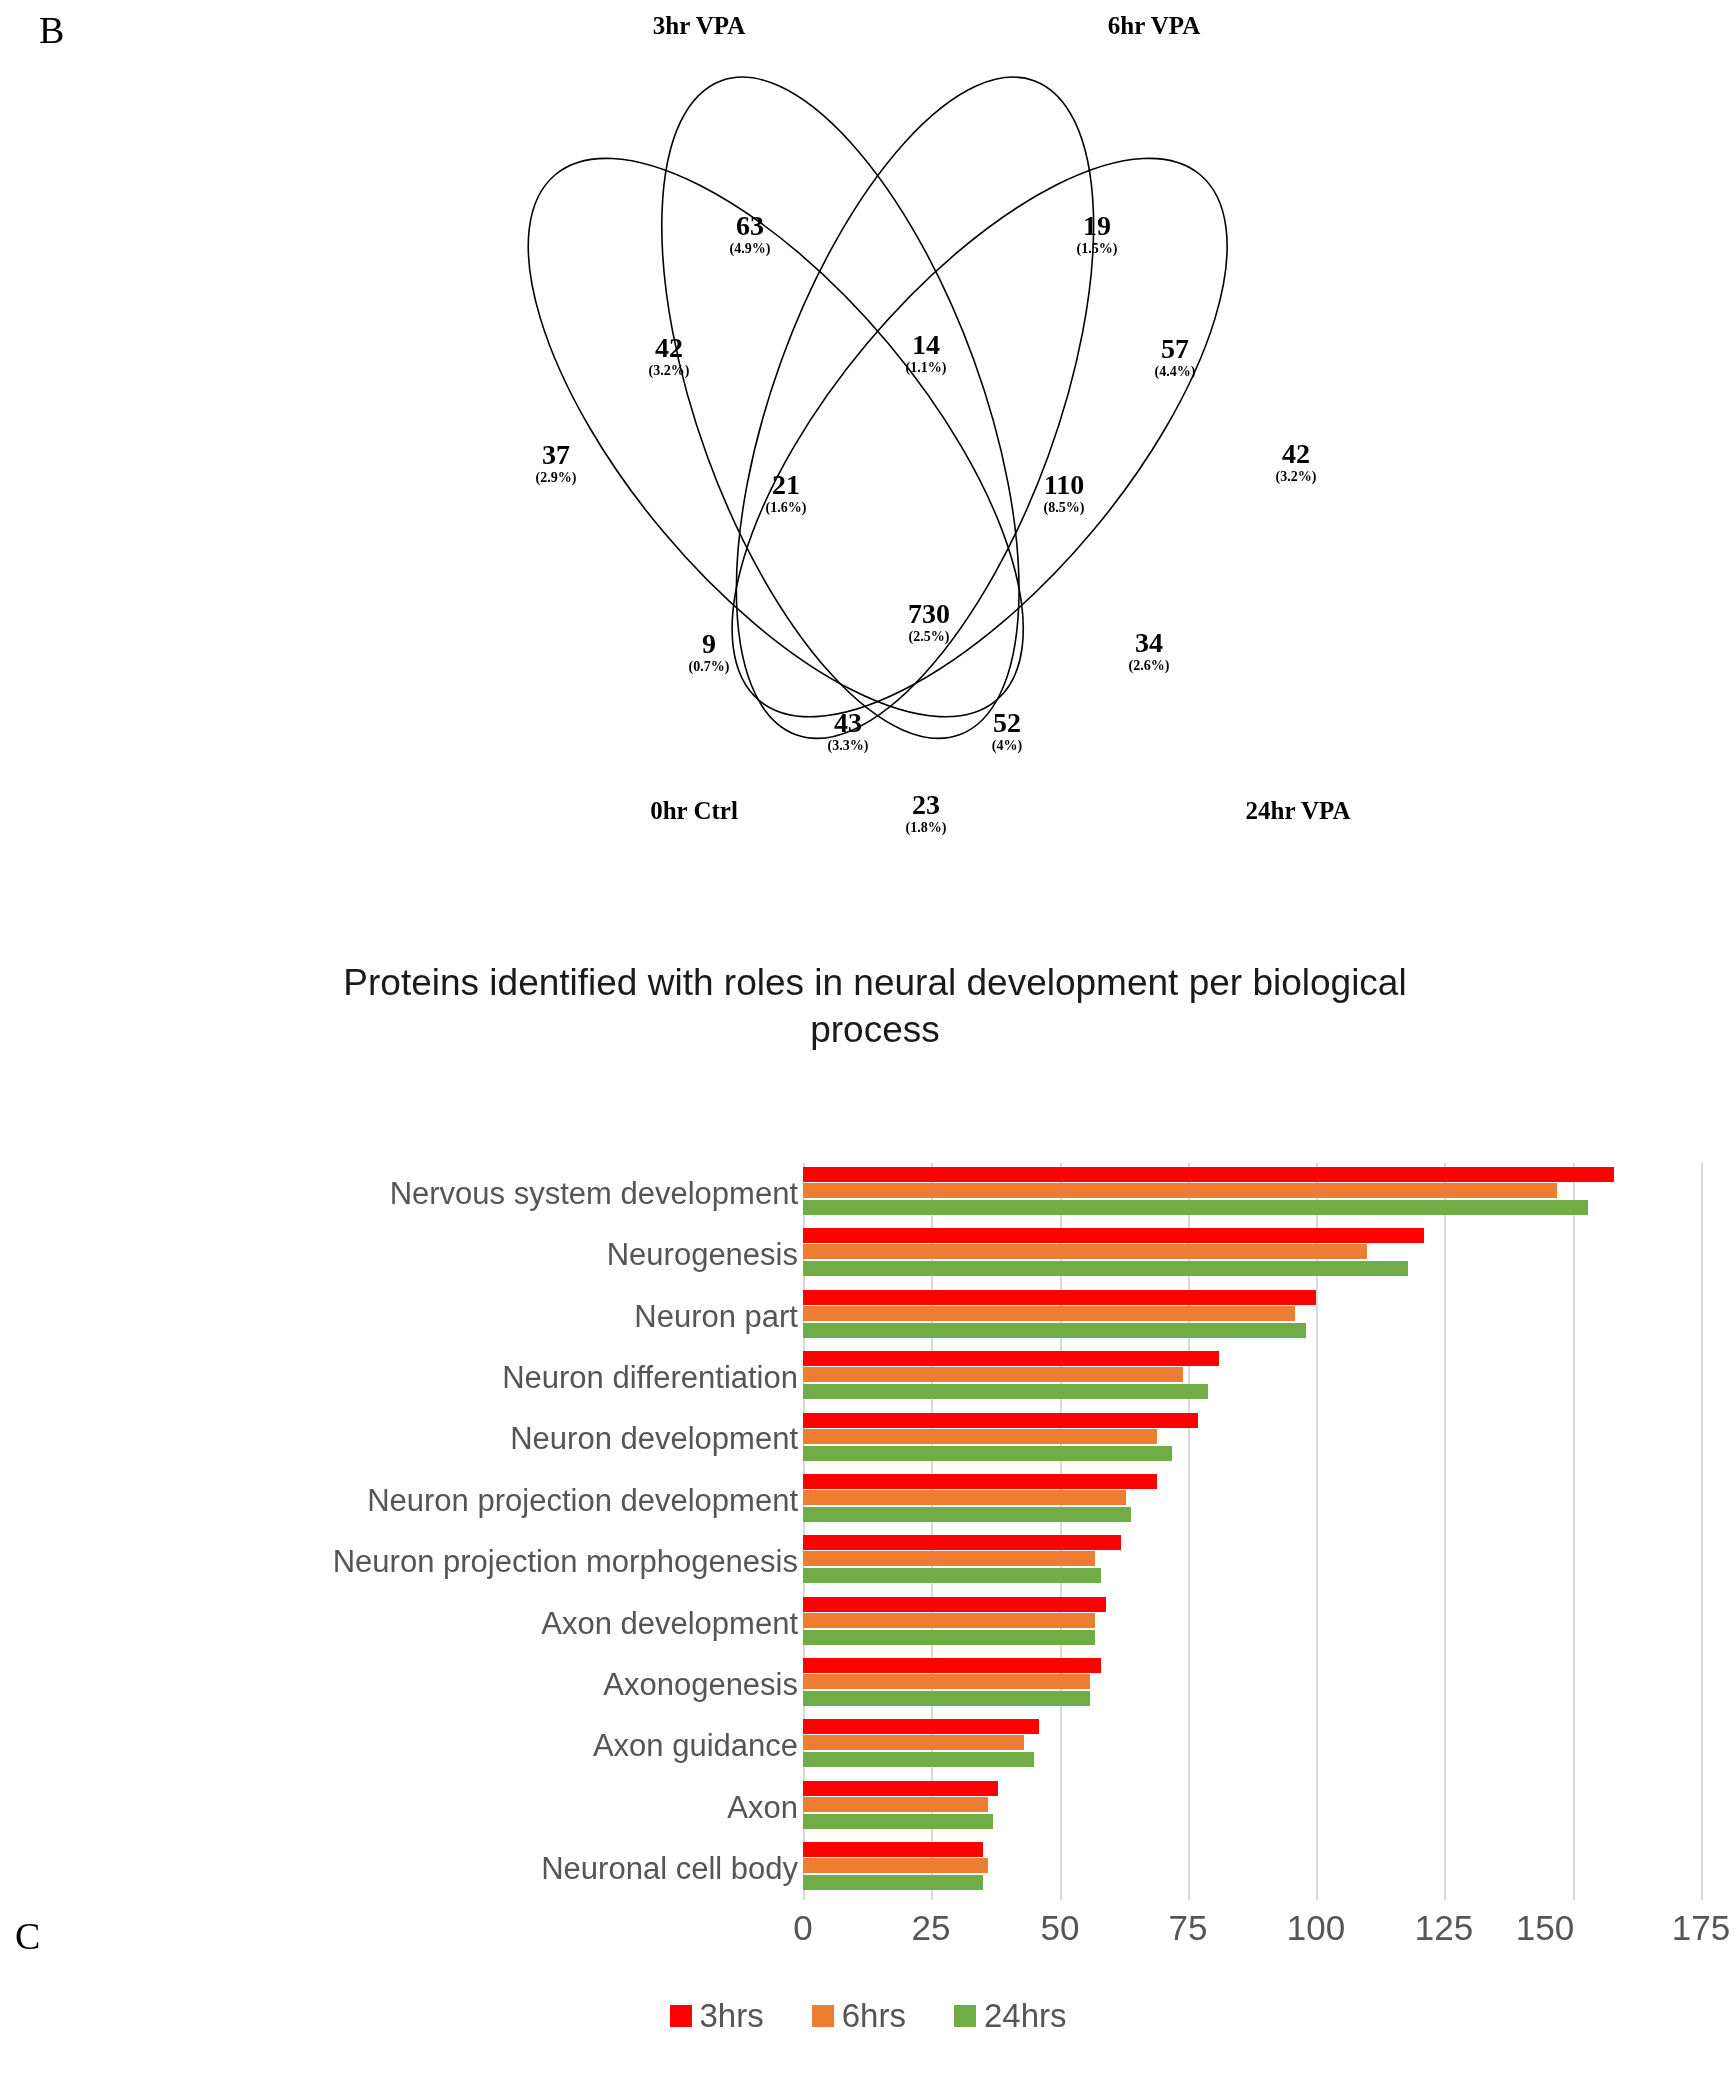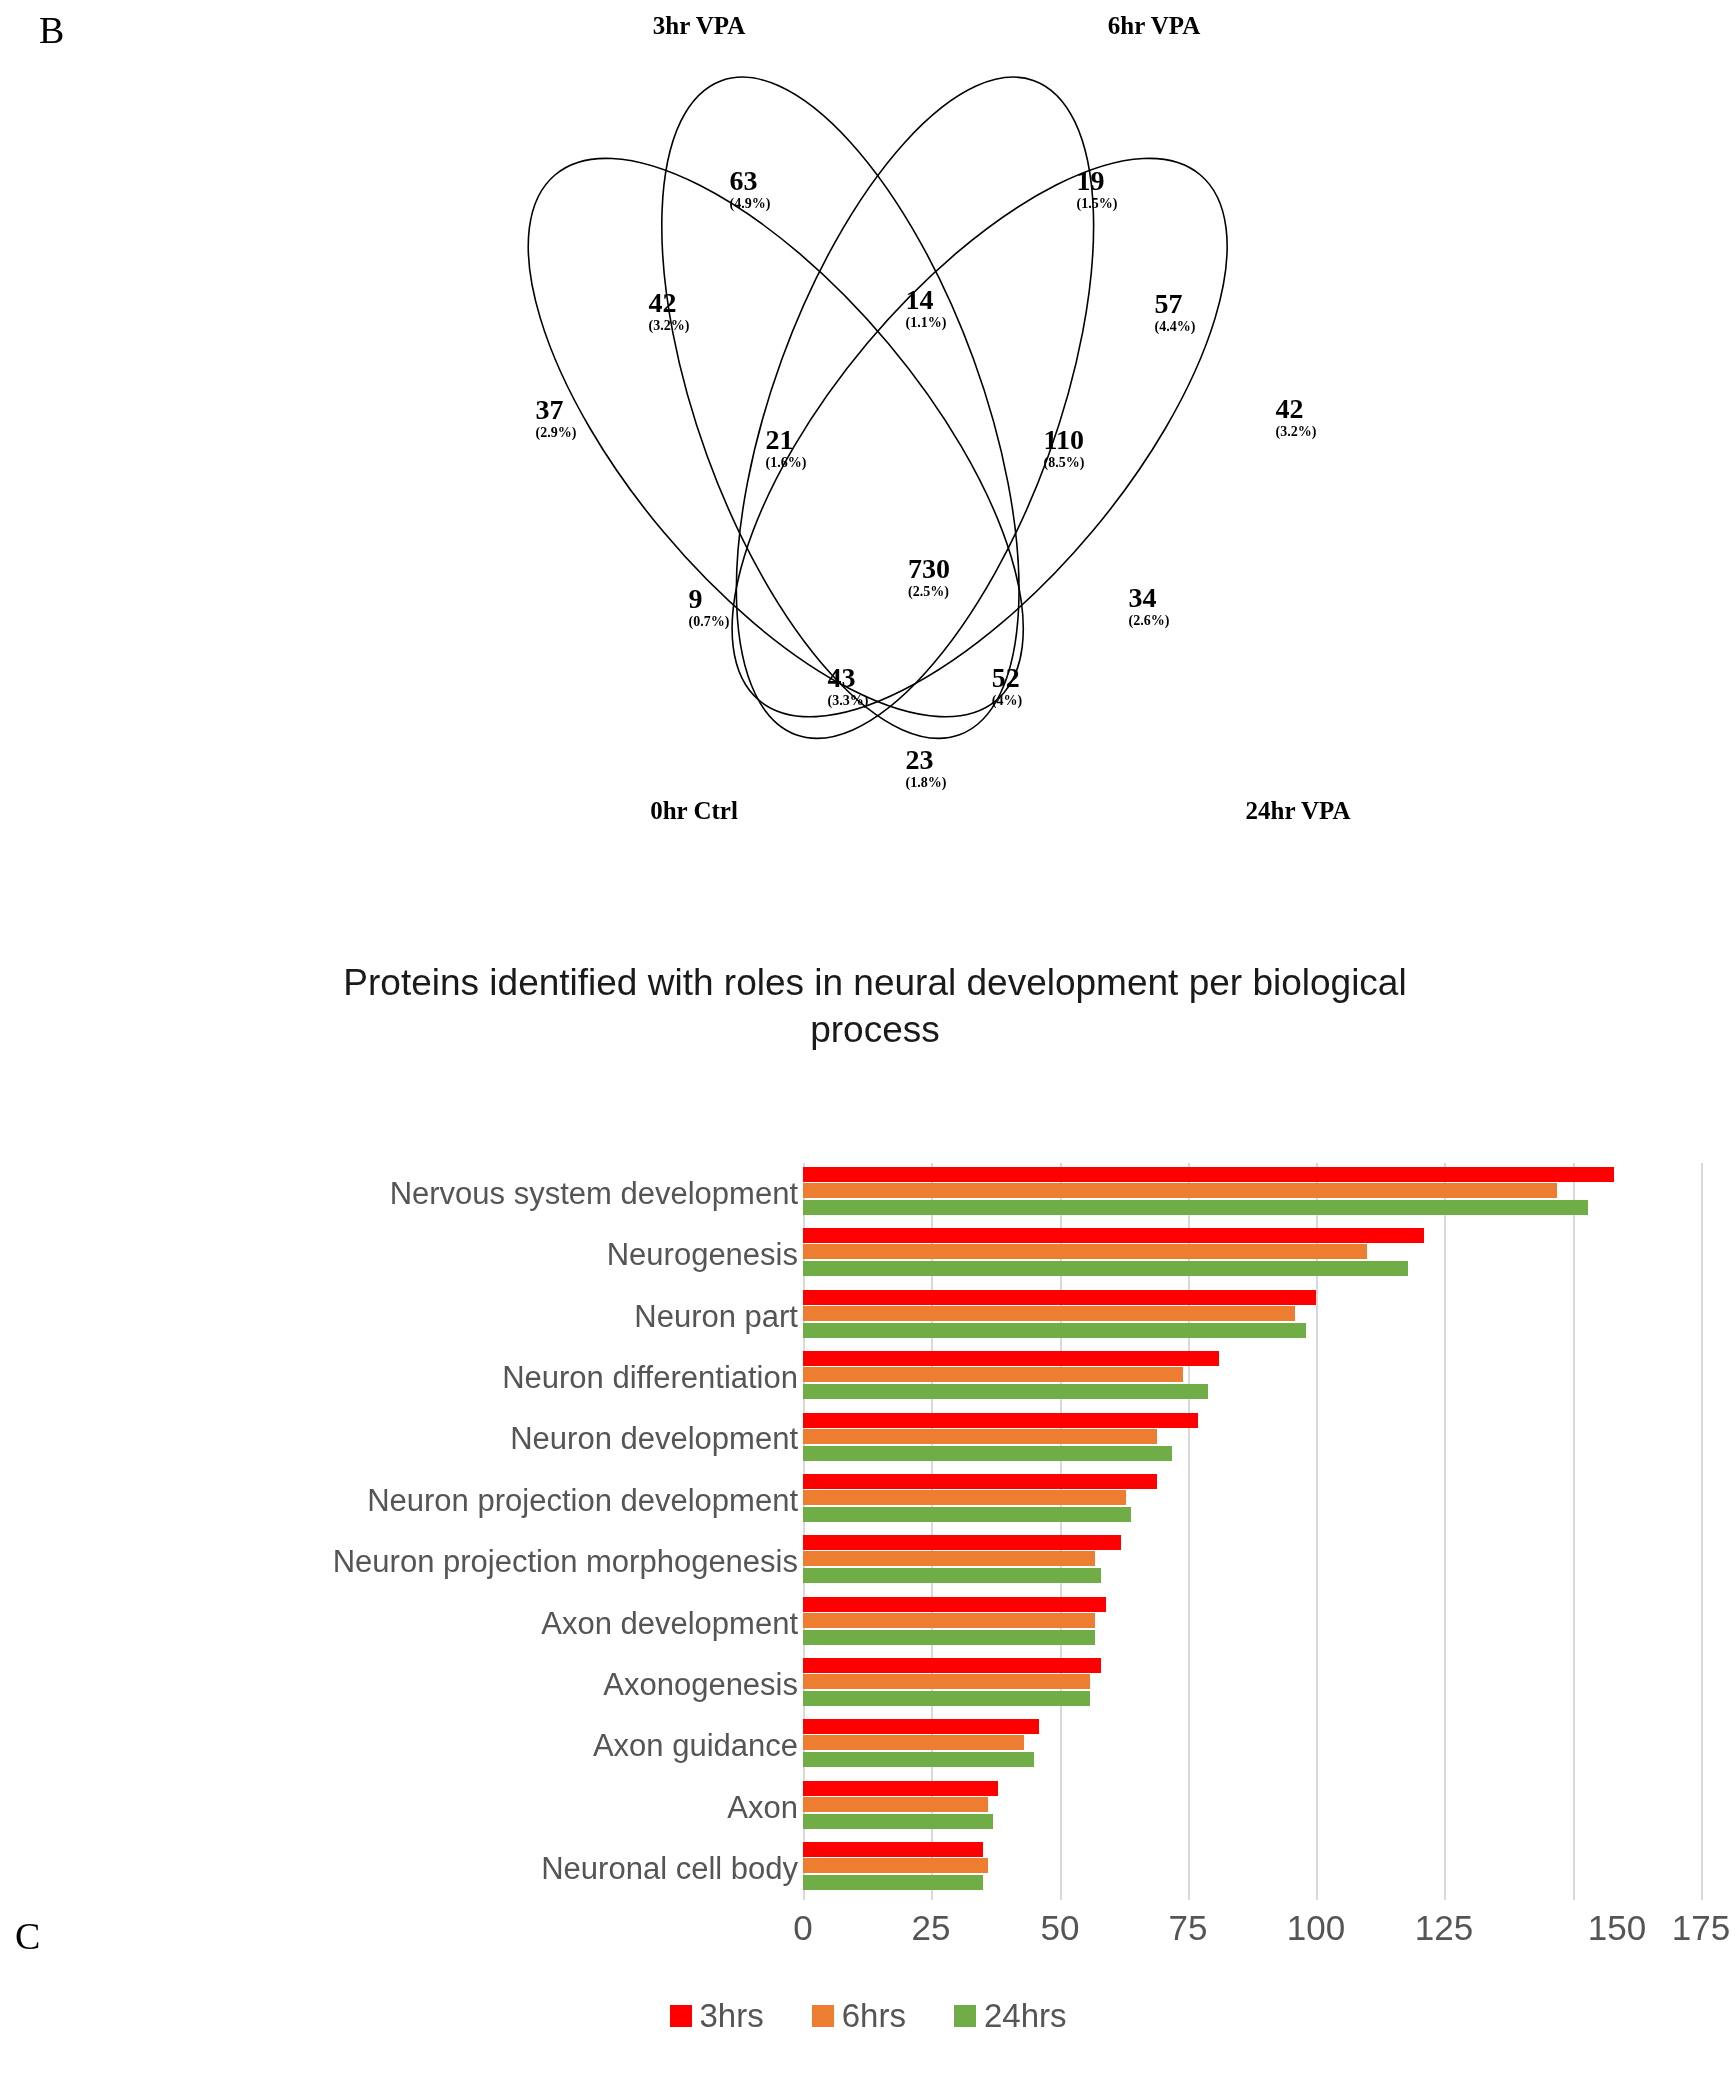--- a/index.html
+++ b/index.html
@@ -7,22 +7,22 @@
 
   
   .panel-letter{position:absolute;font-family:"Liberation Serif",serif;font-size:38px;color:#000;line-height:1;}
   #panel-b-letter{left:39px;top:11px;}
   #panel-c-letter{left:15px;top:972px;}
 
   
   #venn-panel{position:absolute;left:0;top:0;width:1736px;height:895px;}
   #venn-svg{position:absolute;left:0;top:0;}
   .venn-ellipse{fill:none;stroke:#000;stroke-width:3.2;}
-  .venn-cell{position:absolute;font-family:"Liberation Serif",serif;color:#000;
-             transform:translate(-50%,-50%);white-space:nowrap;}
+  .venn-cell{position:absolute;text-align:center;font-family:"Liberation Serif",serif;color:#000;
+             transform:translate(-50%,-50%);white-space:nowrap;margin-top:45px;}
   .venn-cell .cv{display:block;font-weight:bold;font-size:28px;line-height:1.02;}
   .venn-cell .cp{display:block;font-weight:bold;font-size:14px;line-height:1.12;}
   .venn-set-label{position:absolute;font-family:"Liberation Serif",serif;font-weight:bold;font-size:25px;
                   color:#000;white-space:nowrap;transform:translate(-50%,-50%);}
 
   
   #chart-panel{position:absolute;left:0;top:945px;width:1736px;height:1152px;}
   #chart-title{position:absolute;left:318px;top:15px;width:1114px;text-align:center;
                font-size:37px;color:#1a1a1a;line-height:1.26;font-family:"Liberation Sans",sans-serif;}
   #plot-wrap{position:absolute;left:0;top:204px;width:1736px;height:756px;}
@@ -256,21 +256,21 @@
       </div>
   </div>
 
   <div id="x-axis">
       <div class="xtick" style="left: 0px;">0</div>
       <div class="xtick" style="left: 128px;">25</div>
       <div class="xtick" style="left: 257px;">50</div>
       <div class="xtick" style="left: 385px;">75</div>
       <div class="xtick" style="left: 513px;">100</div>
       <div class="xtick" style="left: 641px;">125</div>
-      <div class="xtick" style="left: 814px;">150</div>
+      <div class="xtick" style="left: 742px;">150</div>
       <div class="xtick" style="left: 898px;">175</div>
     </div>
 
   <div id="legend">
       <div class="legend-item">
         <span class="legend-swatch" style="background: rgb(255, 0, 0);"></span>
         <span class="legend-text">3hrs</span>
       </div>
       <div class="legend-item">
         <span class="legend-swatch" style="background: rgb(237, 125, 49);"></span>

